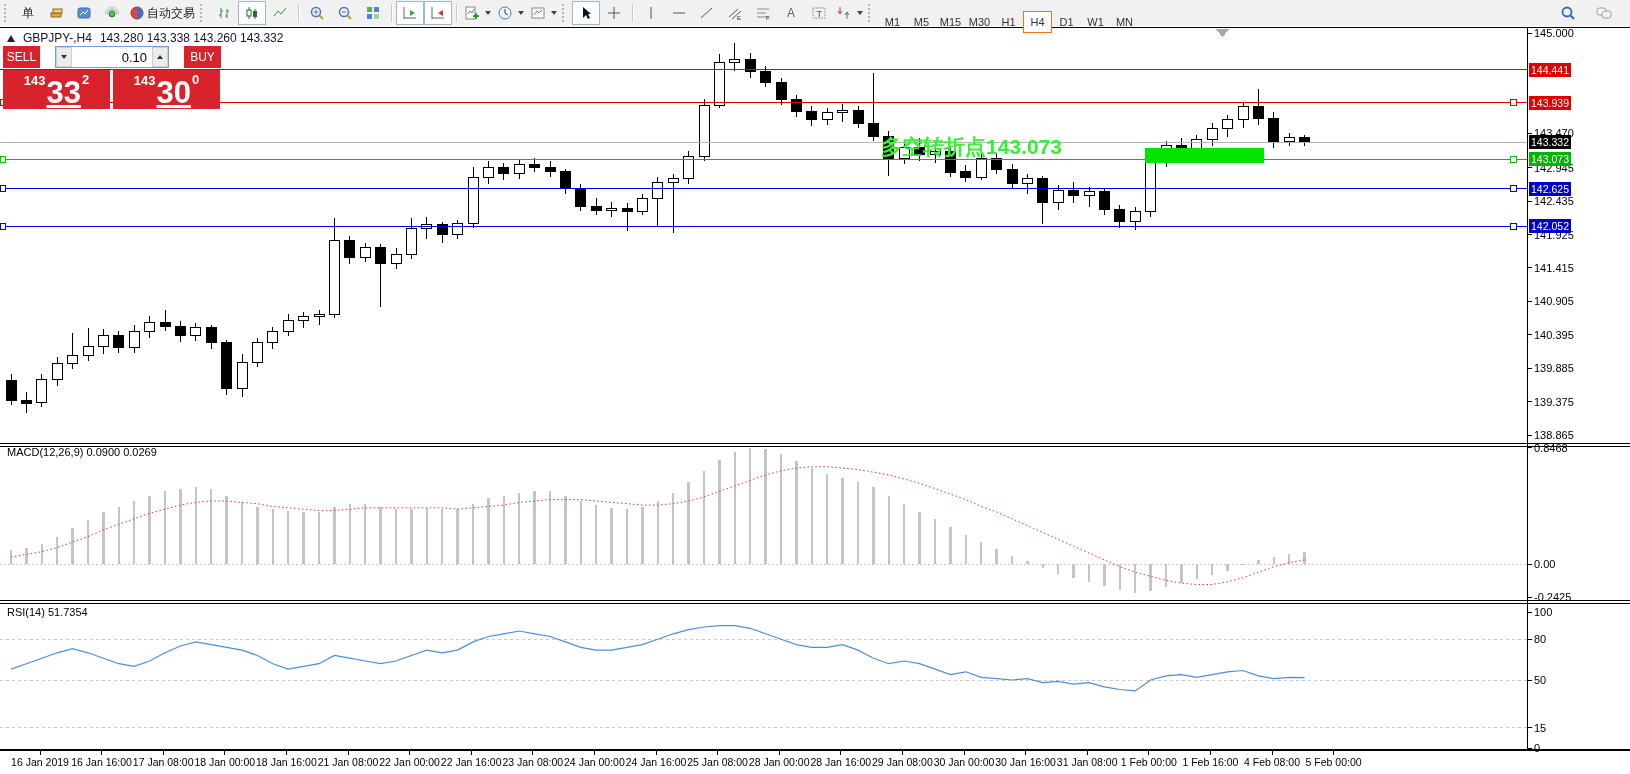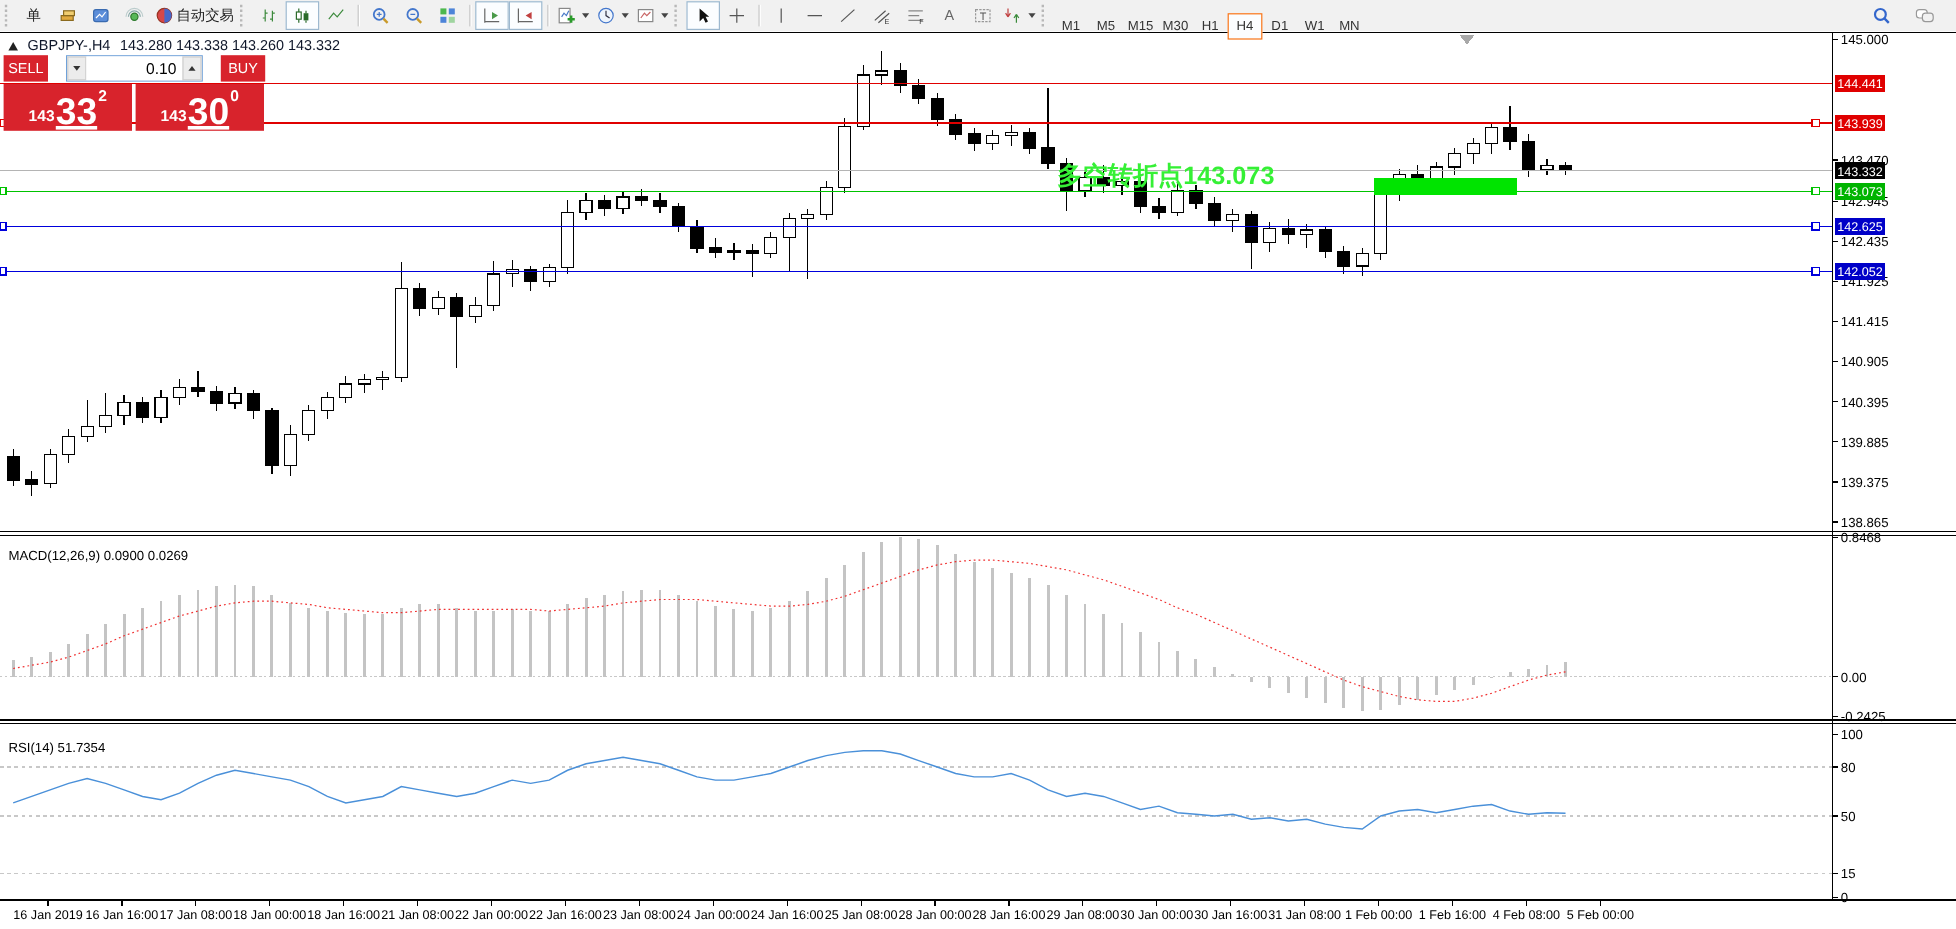--- a/index.html
+++ b/index.html
@@ -21,36 +21,36 @@
   .tf{font-size:11px;color:#333;width:27px;height:20px;line-height:20px;text-align:center;
     border:1px solid transparent;margin-top:18px;}
   .tf.active{background:#fbfdff;border:1px solid #f97316;}
   .tb-right{margin-left:auto;display:flex;align-items:center;gap:8px;padding-right:10px;}
 
   
   .chart-title{position:absolute;left:7px;top:31px;font-size:12px;color:#0f172a;z-index:5;
     display:flex;align-items:center;gap:8px;}
   .tri-up{width:0;height:0;border-left:4px solid transparent;border-right:4px solid transparent;
     border-bottom:7px solid #222;}
-  .ind-label{position:absolute;left:7px;font-size:11px;color:#000;z-index:5;margin-top:12px;}
+  .ind-label{position:absolute;left:7px;font-size:11px;color:#000;z-index:5;}
 
   
   .trade{position:absolute;left:3px;top:46px;width:218px;z-index:6;font-family:"Liberation Sans","DejaVu Sans",sans-serif;}
   .trade-row1{display:flex;align-items:stretch;height:22px;}
   .btn-sellbuy{width:51px;background:#d8232c;color:#fff;font-size:12px;display:flex;
     align-items:center;justify-content:center;}
   .lot-group{display:flex;border:1px solid #6fa1d9;margin:0 15px;background:#fff;}
   .spin{width:14px;background:#ececec;display:flex;align-items:center;justify-content:center;border:1px solid #cfcfcf;}
   .spin .car-dn{width:0;height:0;border-left:3px solid transparent;border-right:3px solid transparent;border-top:4px solid #333;}
   .spin .car-up{width:0;height:0;border-left:3px solid transparent;border-right:3px solid transparent;border-bottom:4px solid #333;}
   .lot-input{width:70px;border:none;outline:none;text-align:right;font-size:13px;padding:0 5px;font-family:inherit;}
   .trade-row2{display:flex;gap:3px;margin-top:2px;}
   .price-box{width:107px;height:39px;background:#d8232c;color:#fff;display:flex;
     align-items:flex-end;justify-content:center;padding-bottom:3px;box-sizing:border-box;}
-  .p-prefix{font-size:13px;font-weight:bold;margin-bottom:2px;}
+  .p-prefix{font-size:13px;font-weight:bold;margin-bottom:18px;}
   .p-big{font-size:31px;font-weight:bold;line-height:0.85;margin:0 1px;text-decoration:underline;}
   .p-sup{font-size:13px;font-weight:bold;align-self:flex-start;margin-top:2px;}
 
   svg text{font-family:"Liberation Sans","DejaVu Sans",sans-serif;}
   #chart-svg{position:absolute;left:0;top:0;z-index:1;}
 </style>
 </head>
 <body>
 <div id="root">
 

